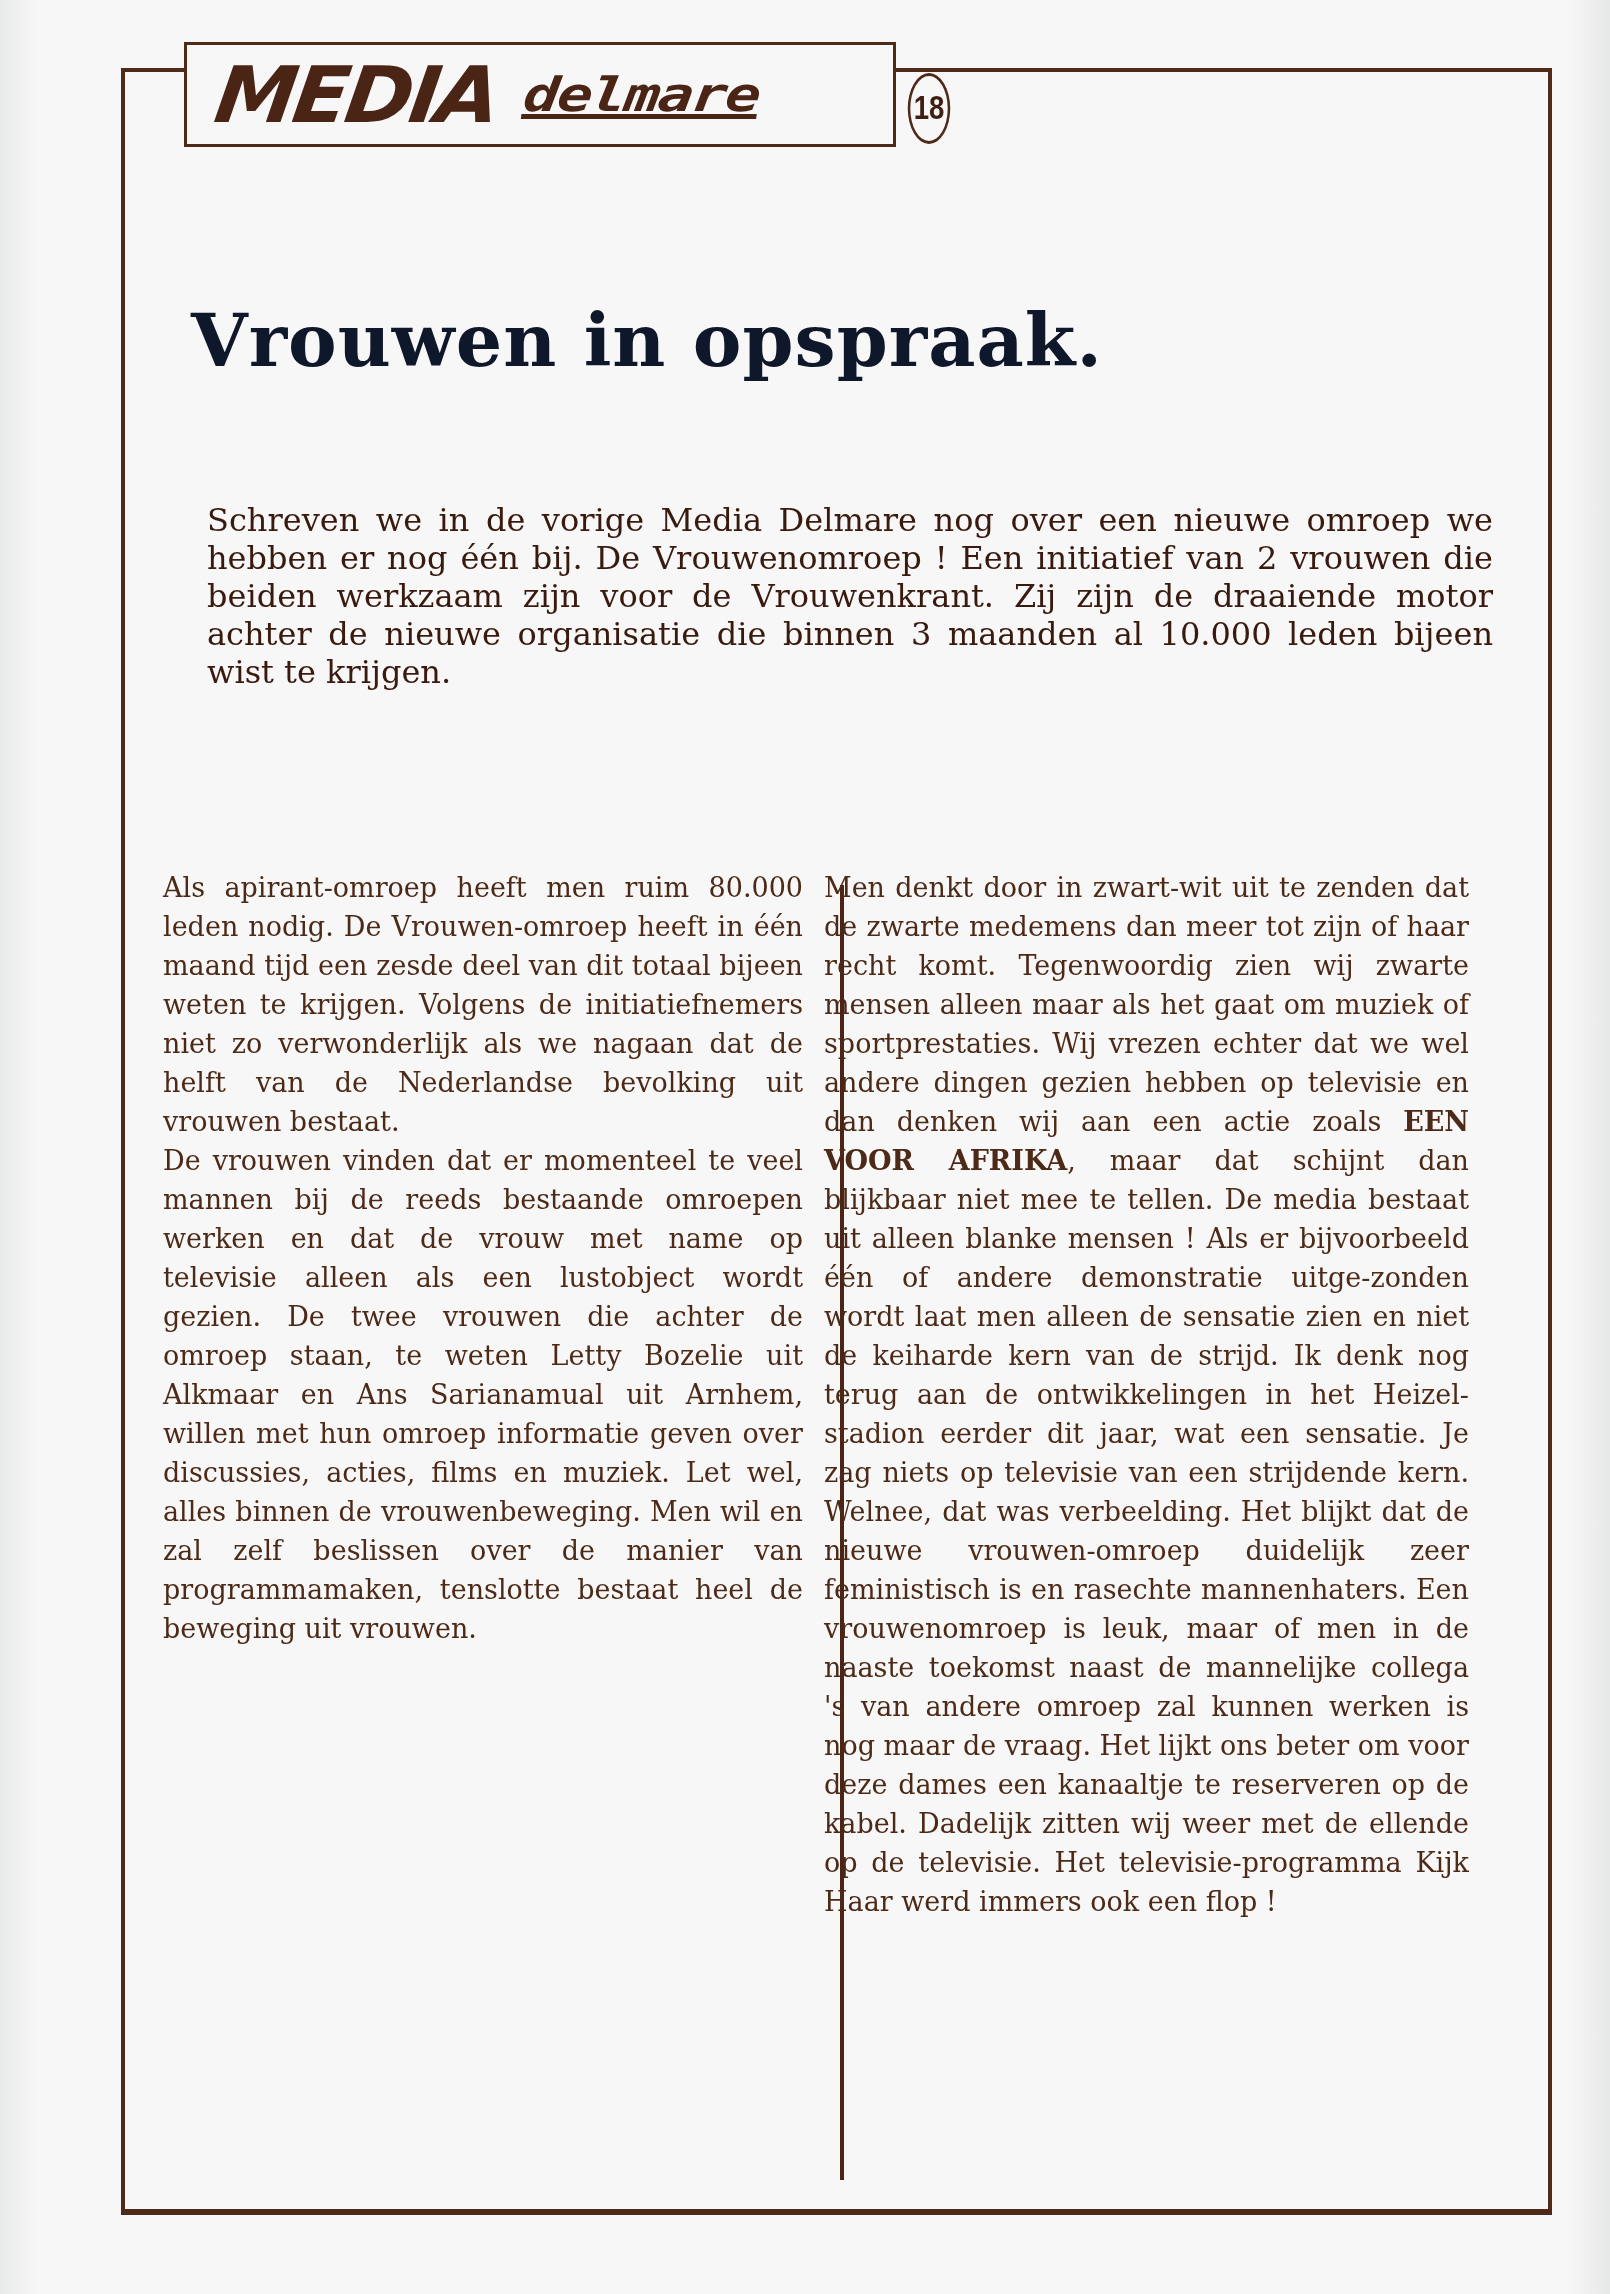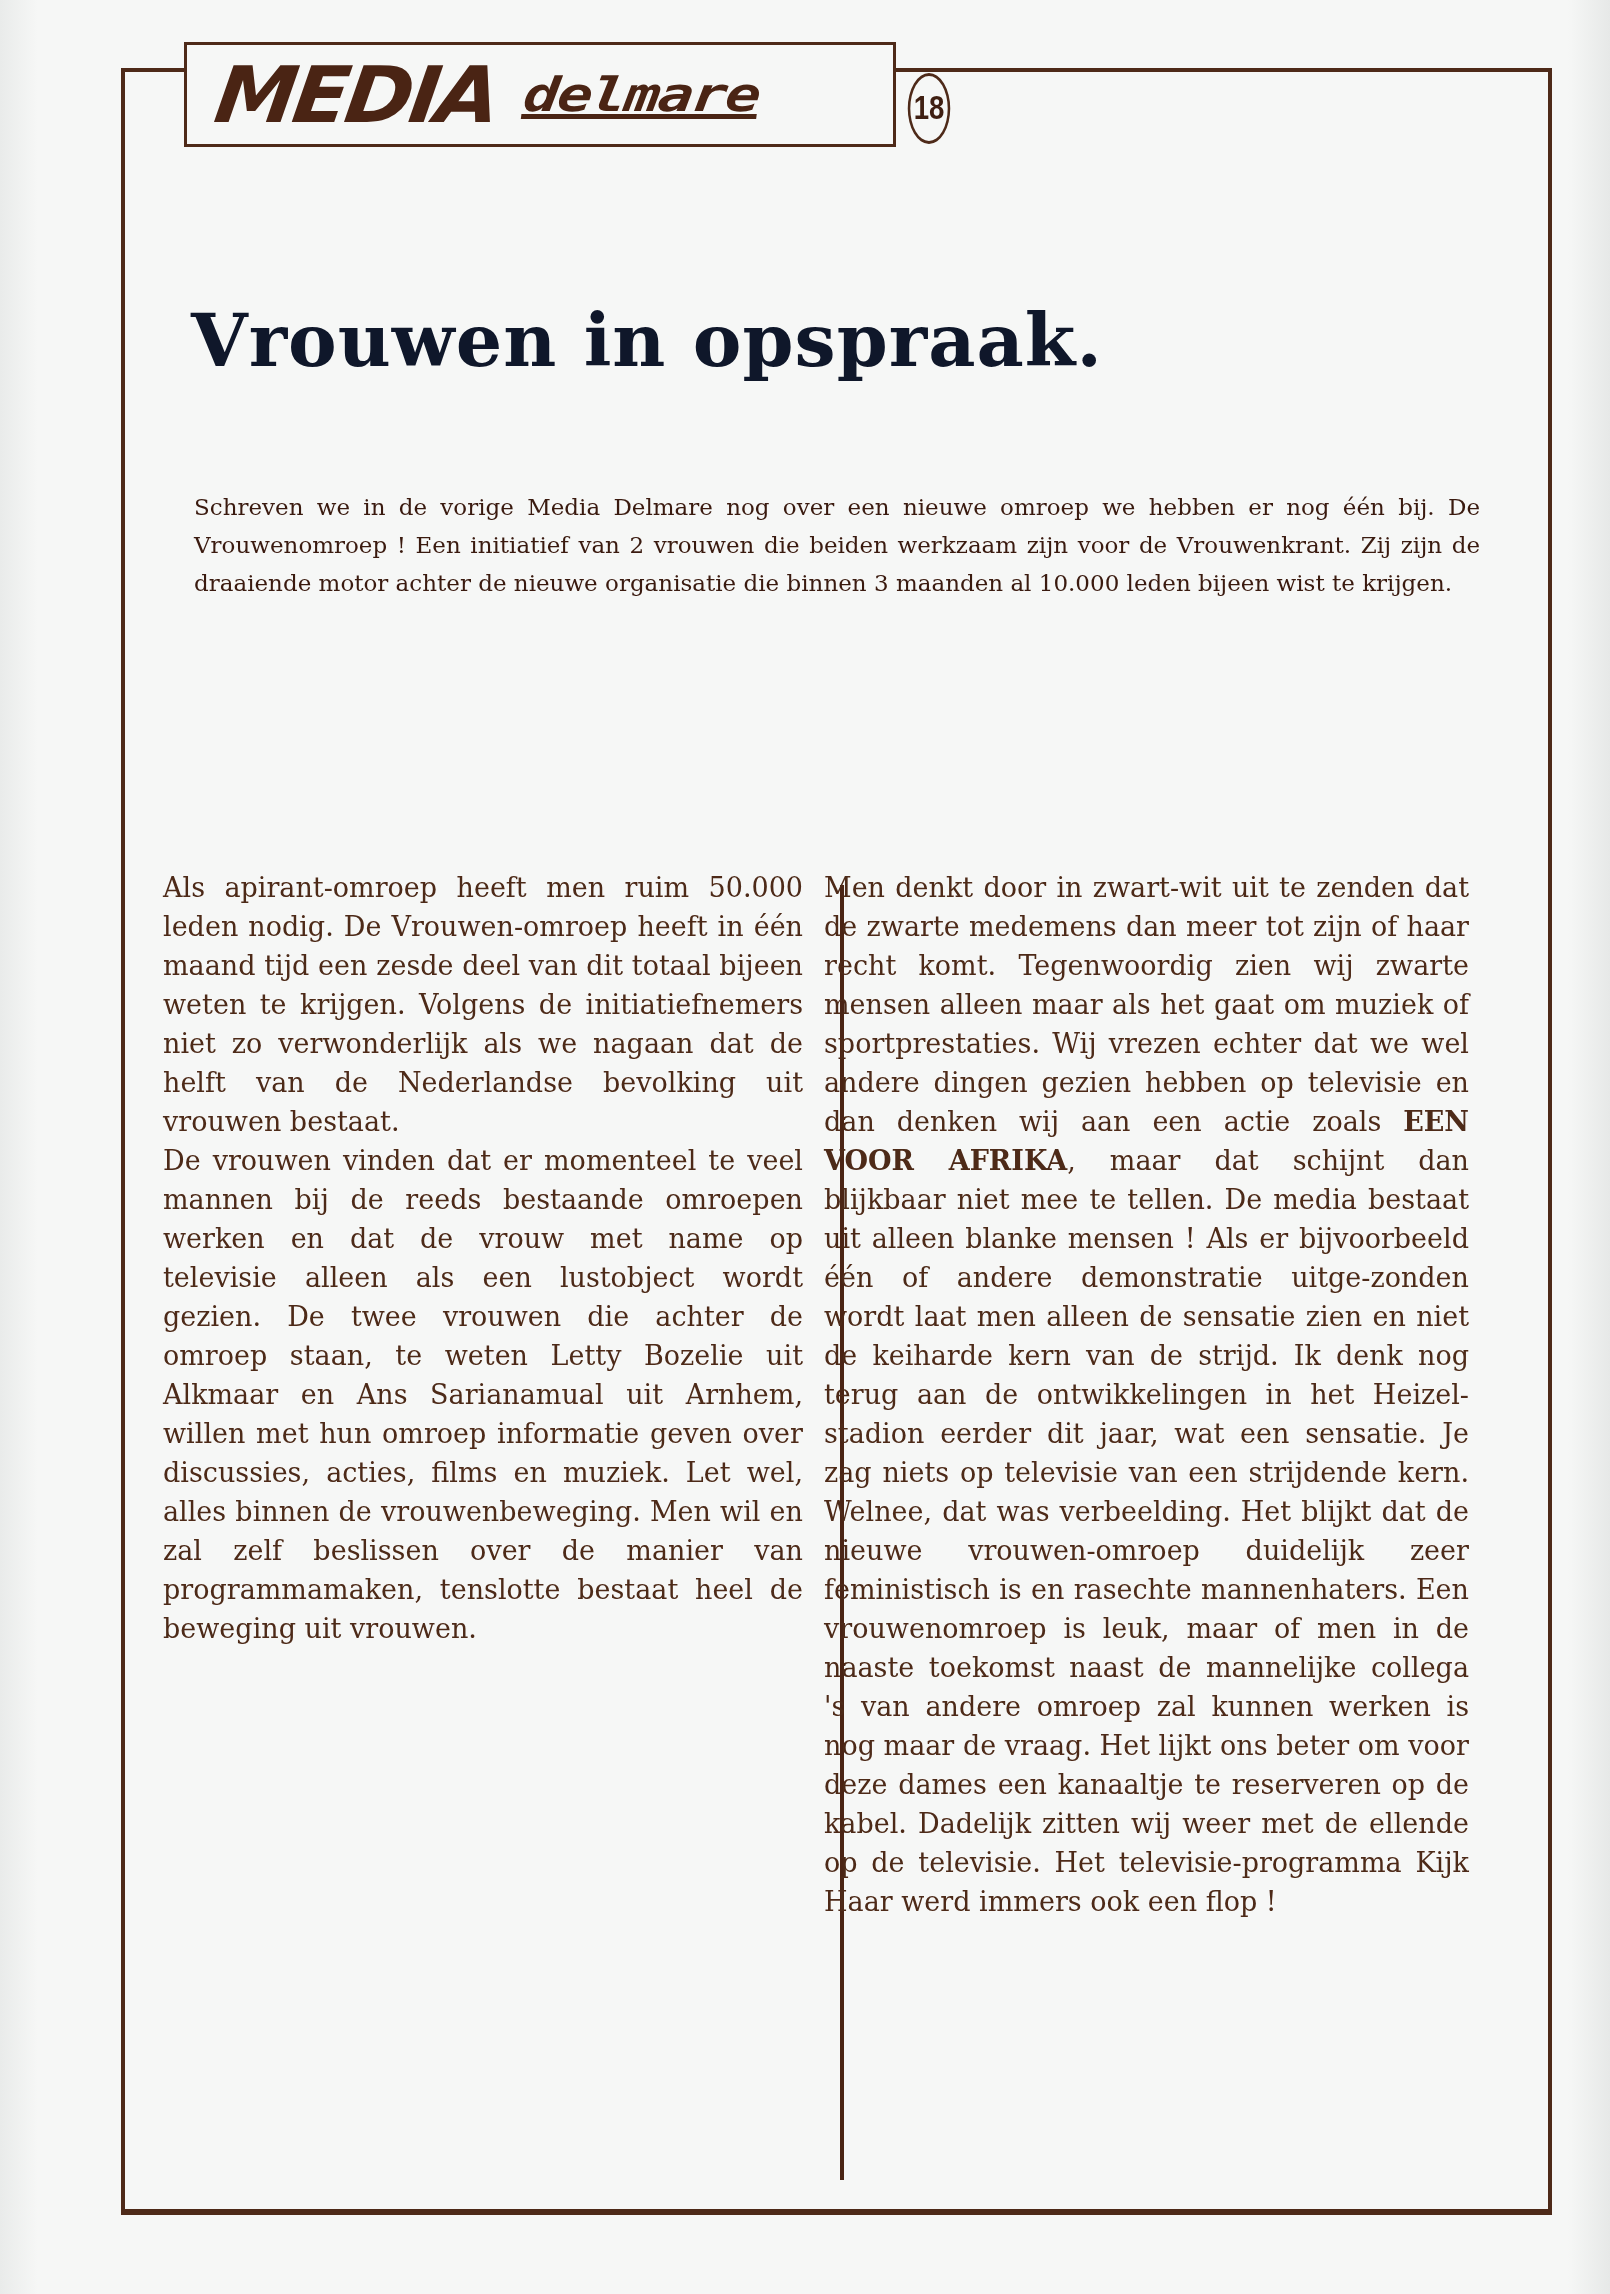--- a/index.html
+++ b/index.html
@@ -40,22 +40,22 @@
     font-family:"Liberation Sans", sans-serif; font-weight:bold; font-size:32.5px;
     color:#3f1f12; transform:scaleX(0.85);
   }
   .title {
     position:absolute; left:191px; top:304px;
     font-family:"DejaVu Serif", serif; font-weight:bold; font-size:73px;
     color:#0f172a; letter-spacing:1px; margin:0; line-height:1;
   }
   .intro {
     position:absolute; left:194px; top:488px; width:1286px;
-    font-family:"DejaVu Serif", serif; font-size:23px; line-height:38px;
-    color:#3a1a0f; text-align:justify; margin:0;
+    font-family:"DejaVu Serif", serif; font-size:32px; line-height:38px;
+    color:#3a1a0f; text-align:justify; margin:13px;
   }
   .col {
     position:absolute; top:868px;
     font-family:"DejaVu Serif", serif; font-size:27px; line-height:39px;
     color:#4d2a18; margin:0;
   }
   .col p { margin:0; text-align:justify; text-align-last:left; }
   .col-left { left:163px; width:640px; }
   .col-right { left:824px; width:645px; }
   .divider {
@@ -78,21 +78,21 @@
 
 <div class="page-badge">
   <span>18</span>
 </div>
 
 <h1 class="title">Vrouwen in opspraak.</h1>
 
 <p class="intro">Schreven we in de vorige Media Delmare nog over een nieuwe omroep we hebben er nog één bij. De Vrouwenomroep ! Een initiatief van 2 vrouwen die beiden werkzaam zijn voor de Vrouwenkrant. Zij zijn de draaiende motor achter de nieuwe organisatie die binnen 3 maanden al 10.000 leden bijeen wist te krijgen.</p>
 
 <div class="col col-left">
-  <p>Als apirant-omroep heeft men ruim 50.000 leden nodig. De Vrouwen-omroep heeft in één maand tijd een zesde deel van dit totaal bijeen weten te krijgen. Volgens de initiatiefnemers niet zo verwonderlijk als we nagaan dat de helft van de Nederlandse bevolking uit vrouwen bestaat.</p>
+  <p>Als apirant-omroep heeft men ruim 80.000 leden nodig. De Vrouwen-omroep heeft in één maand tijd een zesde deel van dit totaal bijeen weten te krijgen. Volgens de initiatiefnemers niet zo verwonderlijk als we nagaan dat de helft van de Nederlandse bevolking uit vrouwen bestaat.</p>
   <p>De vrouwen vinden dat er momenteel te veel mannen bij de reeds bestaande omroepen werken en dat de vrouw met name op televisie alleen als een lustobject wordt gezien. De twee vrouwen die achter de omroep staan, te weten Letty Bozelie uit Alkmaar en Ans Sarianamual uit Arnhem, willen met hun omroep informatie geven over discussies, acties, films en muziek. Let wel, alles binnen de vrouwenbeweging. Men wil en zal zelf beslissen over de manier van programmamaken, tenslotte bestaat heel de beweging uit vrouwen.</p>
 </div>
 
 <div class="divider"></div>
 
 <div class="col col-right">
   <p><span>Men denkt door in zwart-wit uit te zenden dat de zwarte medemens dan meer tot zijn of haar recht komt. Tegenwoordig zien wij zwarte mensen alleen maar als het gaat om muziek of sportprestaties. Wij vrezen echter dat we wel andere dingen gezien hebben op televisie en dan denken wij aan een actie zoals </span><span class="strong">EEN VOOR AFRIKA</span><span>, maar dat schijnt dan blijkbaar niet mee te tellen. De media bestaat uit alleen blanke mensen ! Als er bijvoorbeeld één of andere demonstratie uitge-zonden wordt laat men alleen de sensatie zien en niet de keiharde kern van de strijd. Ik denk nog terug aan de ontwikkelingen in het Heizel-stadion eerder dit jaar, wat een sensatie. Je zag niets op televisie van een strijdende kern. Welnee, dat was verbeelding. Het blijkt dat de nieuwe vrouwen-omroep duidelijk zeer feministisch is en rasechte mannenhaters. Een vrouwenomroep is leuk, maar of men in de naaste toekomst naast de mannelijke collega 's van andere omroep zal kunnen werken is nog maar de vraag. Het lijkt ons beter om voor deze dames een kanaaltje te reserveren op de kabel. Dadelijk zitten wij weer met de ellende op de televisie. Het televisie-programma Kijk Haar werd immers ook een flop !</span></p>
 </div>
 
 

